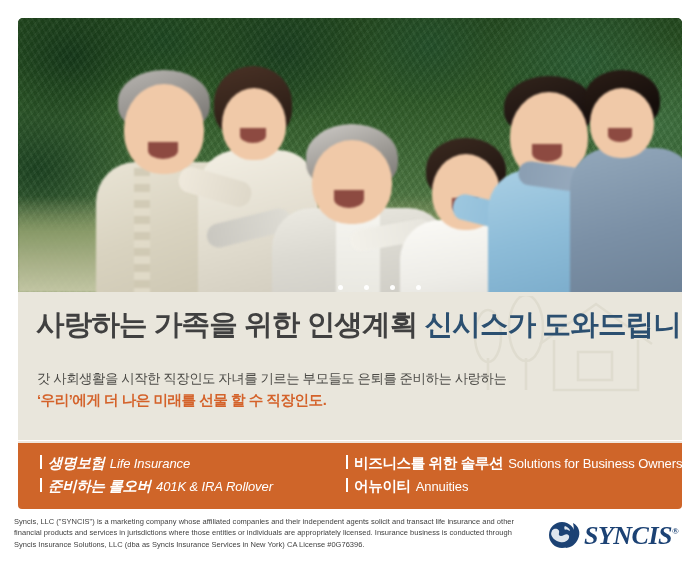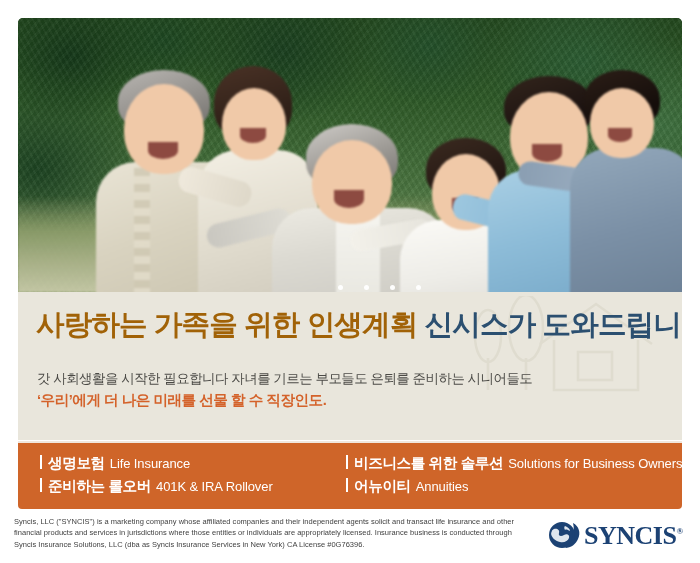--- a/index.html
+++ b/index.html
@@ -138,21 +138,21 @@
     background: #e9e6dc;
     overflow: hidden;
   }
   .watermark { position: absolute; right: 8px; top: 4px; opacity: .55; }
 
   .headline {
     position: absolute; left: 18px; top: 14px;
     font-size: 28.5px; font-weight: bold; letter-spacing: -0.8px;
     white-space: nowrap;
   }
-  .headline .hl-orange { color: #a16207; }
+  .headline .hl-orange { color: #404040; }
   .headline .hl-navy   { color: #2b4f70; }
 
   .sub1, .sub2 {
     position: absolute; left: 19px;
     font-size: 13.4px; color: #4b4a46; letter-spacing: -0.45px; white-space: nowrap;
   }
   .sub1 { top: 58px; }
   .sub2 { top: 78px; }
   .sub3 {
     position: absolute; left: 19px; top: 99px;
@@ -162,21 +162,21 @@
 
   
   .products {
     position: absolute; left: 18px; top: 441px;
     width: 664px; height: 68px;
     background: #cf6529;
     border-top: 2px solid #f1e7dd;
     border-radius: 0 0 4px 4px;
   }
   .prod-col { position: absolute; top: 11px; }
-  .prod-col.left  { left: 22px; }
+  .prod-col.left  { left: 22px; font-style: italic; }
   .prod-col.right { left: 328px; }
   .prod-item {
     display: flex; align-items: baseline;
     color: #ffffff; white-space: nowrap; height: 23px;
   }
   .prod-item .bar {
     display: inline-block; width: 2px; height: 14px;
     background: #ffffff; margin-right: 6px; position: relative; top: 1px;
   }
   .prod-ko { font-size: 14.6px; font-weight: bold; letter-spacing: -0.4px; }
@@ -188,21 +188,21 @@
     position: absolute; left: 14px; top: 7px; width: 520px;
     font-size: 7.5px; line-height: 1.52; color: #3f3f3f; letter-spacing: 0.02px;
   }
   .logo {
     position: absolute; left: 548px; top: 12px;
     display: flex; align-items: center;
   }
   .logo-word {
     font-family: "Liberation Serif", serif;
     font-size: 26px; font-weight: bold; color: #1c4274;
-    letter-spacing: -0.5px; margin-left: 2px;
+    letter-spacing: -0.5px; margin-left: 2px; font-style: italic;
   }
   .logo-reg { font-size: 9px; vertical-align: super; font-weight: bold; color: #1c4274; }
 </style>
 </head>
 <body>
 
 <div id="ad">
 
   <div class="photo">
     <div class="foliage"></div>
@@ -276,21 +276,21 @@
         <polyline points="92,44 92,94 176,94 176,44"></polyline>
         <rect x="116" y="56" width="34" height="28"></rect>
       </g>
     </svg>
 
     <div class="headline">
       <span class="hl-orange">사랑하는 가족을 위한 인생계획</span>
       <span class="hl-navy">신시스가 도와드립니다</span>
     </div>
 
-    <div class="sub2">갓 사회생활을 시작한 필요합니다 자녀를 기르는 부모들도 은퇴를 준비하는 시니어들도</div>
+    <div class="sub2">갓 사회생활을 시작한 직장인도 자녀를 기르는 부모들도 은퇴를 준비하는 사랑하는</div>
     <div class="sub3">‘우리’에게 더 나은 미래를 선물 할 수 직장인도.</div>
   </div>
 
   <div class="products">
 
     <div class="prod-col left">
       <div class="prod-item">
         <span class="bar"></span>
         <span class="prod-ko">생명보험</span>
         <span class="prod-en">Life Insurance</span>

